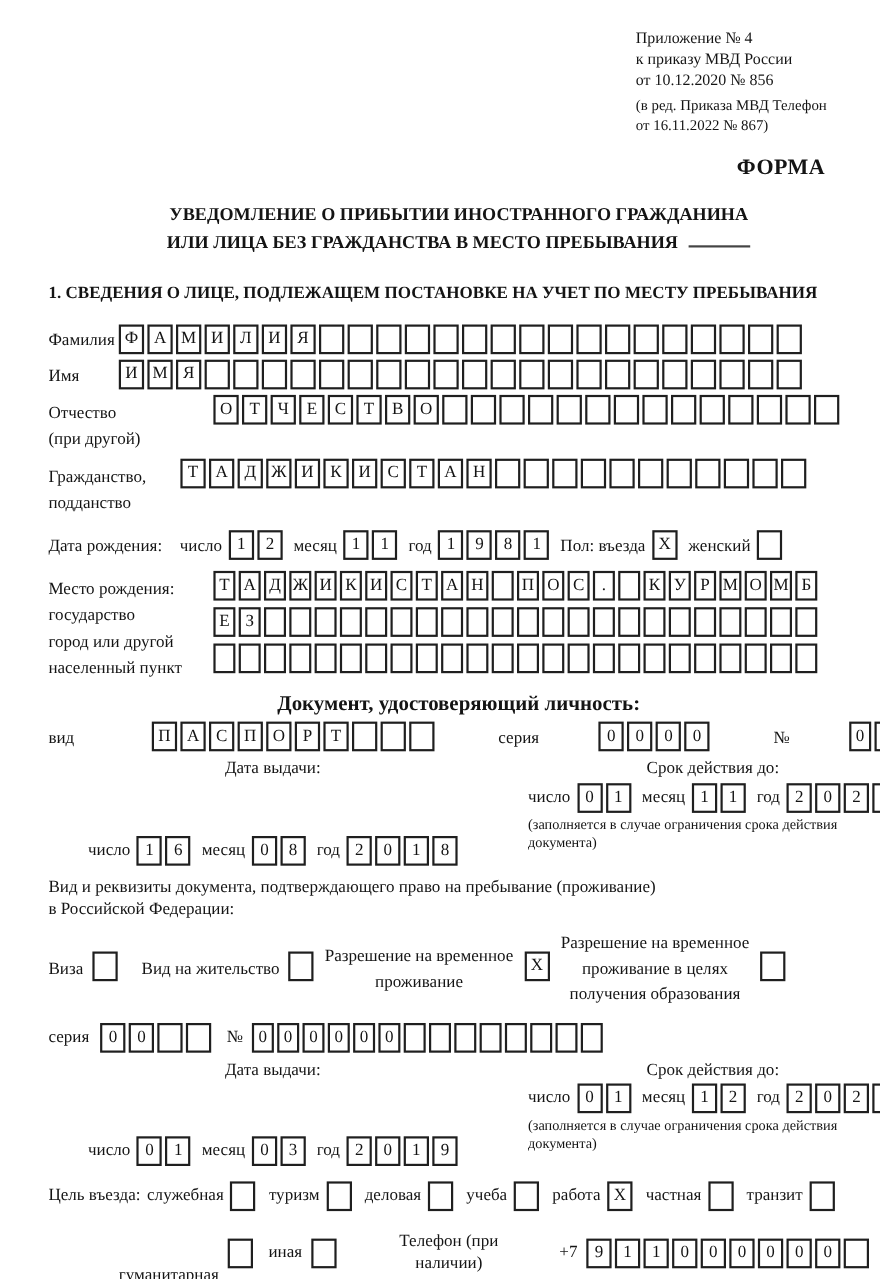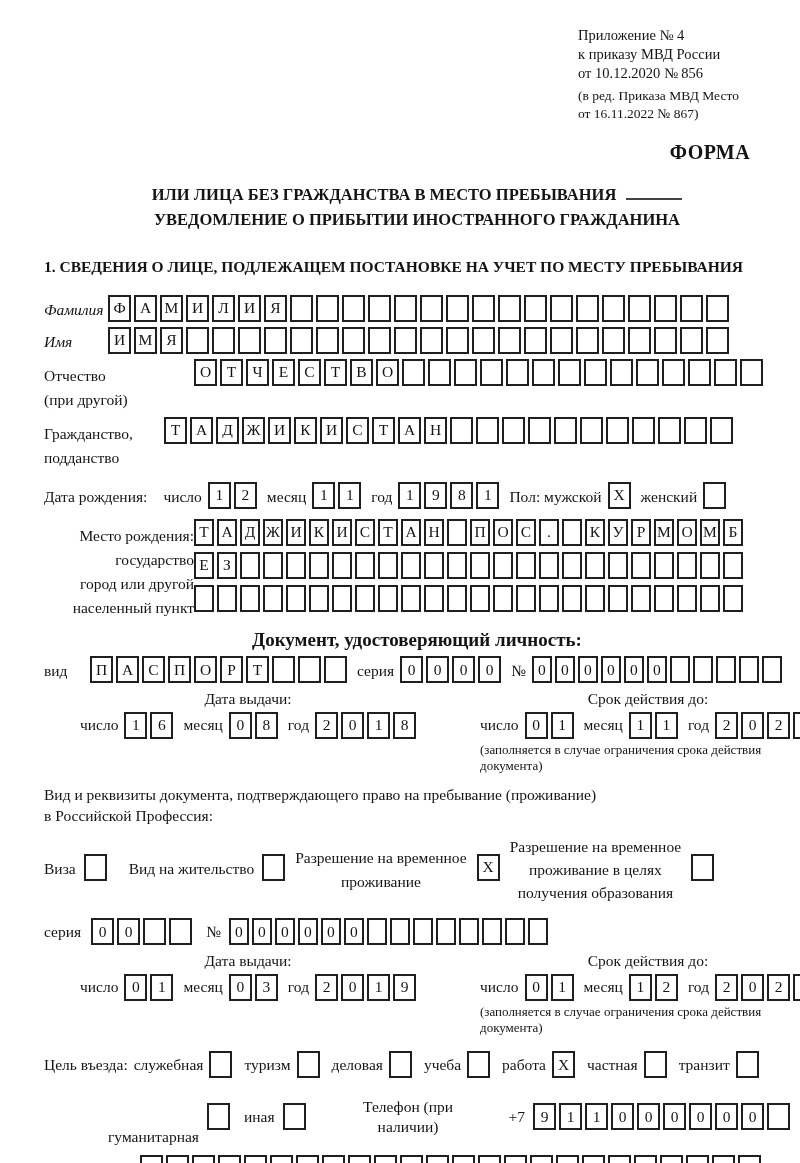--- a/index.html
+++ b/index.html
@@ -24,65 +24,65 @@
     display:inline-flex;align-items:center;justify-content:center;
     font-size:15.5px;background:#fff;flex:none;
   }
   .tight .cell{width:20px;}
   .cellcol{display:flex;flex-direction:column;gap:6px;}
   .ilabel{margin:0 6px 0 10px;padding-top:5px;}
   .ilabel.first{margin-left:0;}
   .center-bold{text-align:center;font-weight:bold;margin-top:8px;font-size:19px;}
   .dpair{display:flex;margin-top:6px;}
   .dcol{display:flex;flex-direction:column;align-items:center;}
-  .dcol-left{margin-left:36px;}
+  .dcol-left{margin-left:36px;gap:48px;}
   .dcol-right{margin-left:64px;}
   .dline{display:flex;align-items:center;margin-top:2px;}
   .dline .dl{margin:0 6px 0 10px;}
   .dline .dl.first{margin-left:0;}
   .dnote{font-size:13px;margin-top:3px;}
   .intro{margin-top:10px;}
   .permit-row{display:flex;align-items:center;margin-top:4px;}
   .permit-row .plabel{padding-top:5px;margin-right:8px;}
   .permit-row .pblock{text-align:center;line-height:1.5;padding-top:5px;margin:0 10px;}
   .gap-l{margin-left:22px;}
   .purpose-row{display:flex;align-items:center;margin-top:14px;flex-wrap:nowrap;}
   .purpose-row .plab{margin:0 6px 0 12px;}
   .purpose-row .plab.first{margin-left:0;}
   .purpose2{display:flex;align-items:center;margin-top:8px;margin-left:64px;}
   .purpose2 .plab{margin:0 8px 0 14px;}
   .purpose2 .plab.first{margin-left:0;margin-top:41px;}
   .phone-prefix{margin:0 8px 0 16px;}
   .series-row{display:flex;align-items:center;margin-top:14px;}
   .series-row .slab{margin-right:10px;}
   .series-row .numlab{margin:0 8px 0 14px;}
-  .w64{width:64px;font-style:italic;} .w96{width:96px;} .w120{width:120px;} .w150{width:150px;}
+  .w64{width:64px;} .w96{width:96px;} .w120{width:120px;} .w150{width:150px;}
 </style>
 </head>
 <body>
 
 <div class="page">
 
   <div class="appendix">
     <div>Приложение № 4</div>
     <div>к приказу МВД России</div>
     <div>от 10.12.2020 № 856</div>
     <div class="amend">
-      <div>(в ред. Приказа МВД Место</div>
+      <div>(в ред. Приказа МВД Телефон</div>
       <div>от 16.11.2022 № 867)</div>
     </div>
   </div>
 
   <div class="forma">ФОРМА</div>
 
   <div class="title">
+    <div>УВЕДОМЛЕНИЕ О ПРИБЫТИИ ИНОСТРАННОГО ГРАЖДАНИНА</div>
     <div>
       <span>ИЛИ ЛИЦА БЕЗ ГРАЖДАНСТВА В МЕСТО ПРЕБЫВАНИЯ</span><span class="blank-line"></span>
     </div>
-    <div>УВЕДОМЛЕНИЕ О ПРИБЫТИИ ИНОСТРАННОГО ГРАЖДАНИНА</div>
   </div>
 
   <div class="section-heading">1. СВЕДЕНИЯ О ЛИЦЕ, ПОДЛЕЖАЩЕМ ПОСТАНОВКЕ НА УЧЕТ ПО МЕСТУ ПРЕБЫВАНИЯ</div>
 
   <div class="row" style="margin-top:18px;">
     <span class="lbl w64">Фамилия</span>
     <span class="cells">
         <span class="cell">Ф</span>
         <span class="cell">А</span>
         <span class="cell">М</span>
@@ -214,31 +214,31 @@
         <span class="cell">1</span>
         <span class="cell">1</span>
       </span>
     <span class="ilabel">год</span>
     <span class="cells">
         <span class="cell">1</span>
         <span class="cell">9</span>
         <span class="cell">8</span>
         <span class="cell">1</span>
       </span>
-    <span class="ilabel">Пол: мужской</span>
+    <span class="ilabel">Пол: въезда</span>
     <span class="cells">
         <span class="cell">X</span>
       </span>
     <span class="ilabel">женский</span>
     <span class="cells">
         <span class="cell"></span>
       </span>
   </div>
 
-  <div class="row" style="margin-top:10px;text-align:right;">
+  <div class="row" style="margin-top:10px;">
     <span class="lbl-block w150">
       <span>Место рождения:</span><br>
       <span>государство</span><br>
       <span>город или другой</span><br>
       <span>населенный пункт</span>
     </span>
     <span class="cellcol">
       <span class="cells tight">
           <span class="cell">Т</span>
           <span class="cell">А</span>
@@ -315,21 +315,21 @@
           <span class="cell"></span>
           <span class="cell"></span>
           <span class="cell"></span>
           <span class="cell"></span>
         </span>
     </span>
   </div>
 
   <div class="center-bold">Документ, удостоверяющий личность:</div>
 
-  <div class="row" style="margin-top:4px;">
+  <div class="row" style="margin-top:4px;gap:48px;">
     <span class="lbl" style="width:46px;">вид</span>
     <span class="cells">
         <span class="cell">П</span>
         <span class="cell">А</span>
         <span class="cell">С</span>
         <span class="cell">П</span>
         <span class="cell">О</span>
         <span class="cell">Р</span>
         <span class="cell">Т</span>
         <span class="cell"></span>
@@ -401,21 +401,21 @@
             <span class="cell">0</span>
             <span class="cell">2</span>
             <span class="cell">5</span>
           </span>
       </div>
       <div class="dnote">(заполняется в случае ограничения срока действия документа)</div>
     </div>
   </div>
 
   <div class="intro">Вид и реквизиты документа, подтверждающего право на пребывание (проживание)</div>
-  <div>в Российской Профессия:</div>
+  <div>в Российской Федерации:</div>
 
   <div class="permit-row">
     <span class="plabel">Виза</span>
     <span class="cells">
         <span class="cell"></span>
       </span>
     <span class="plabel gap-l">Вид на жительство</span>
     <span class="cells">
         <span class="cell"></span>
       </span>

